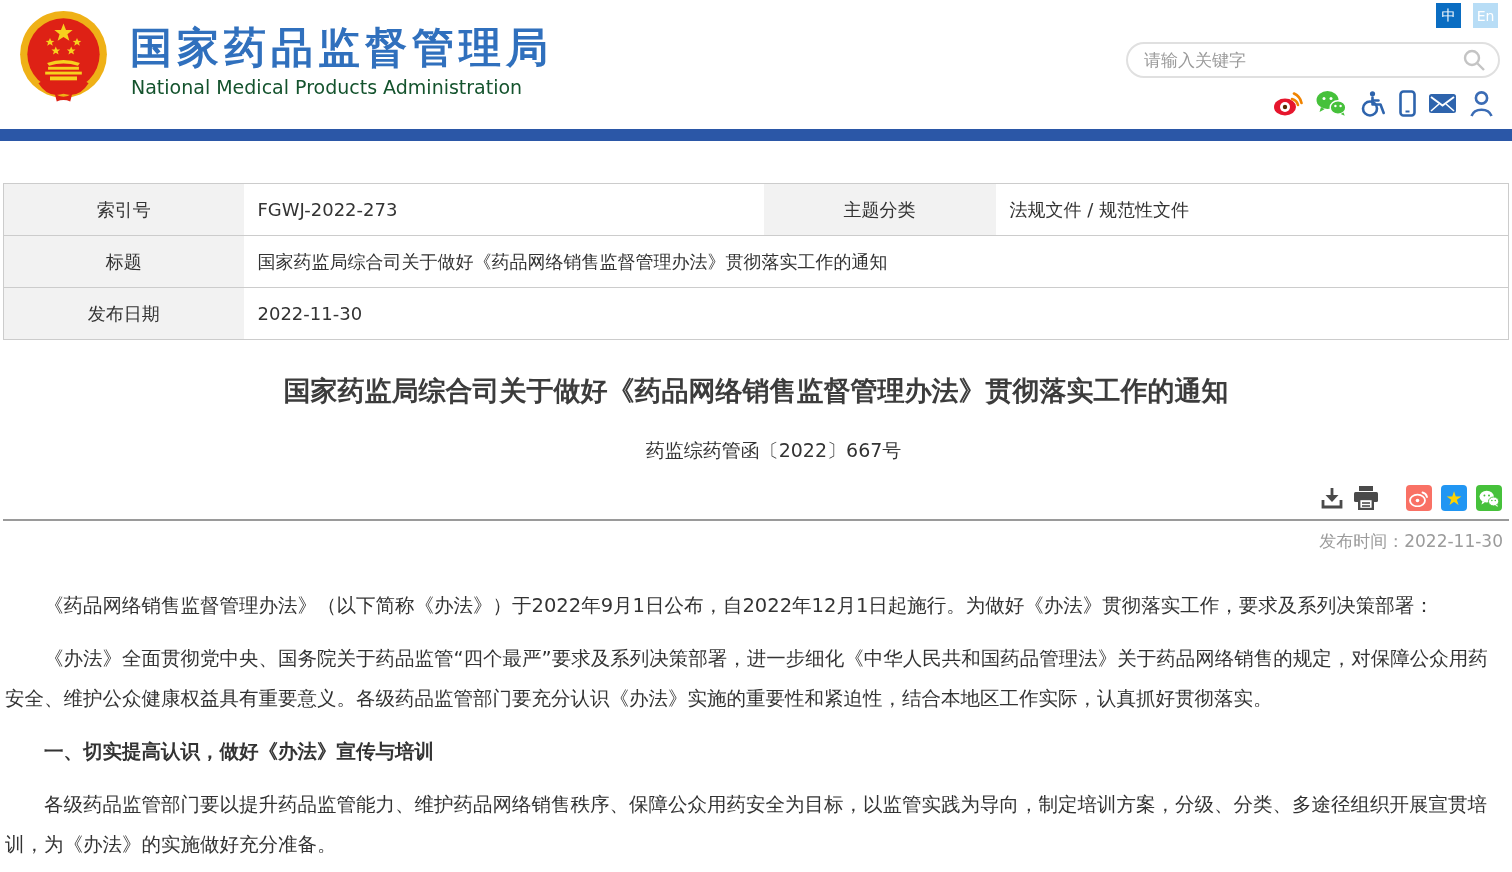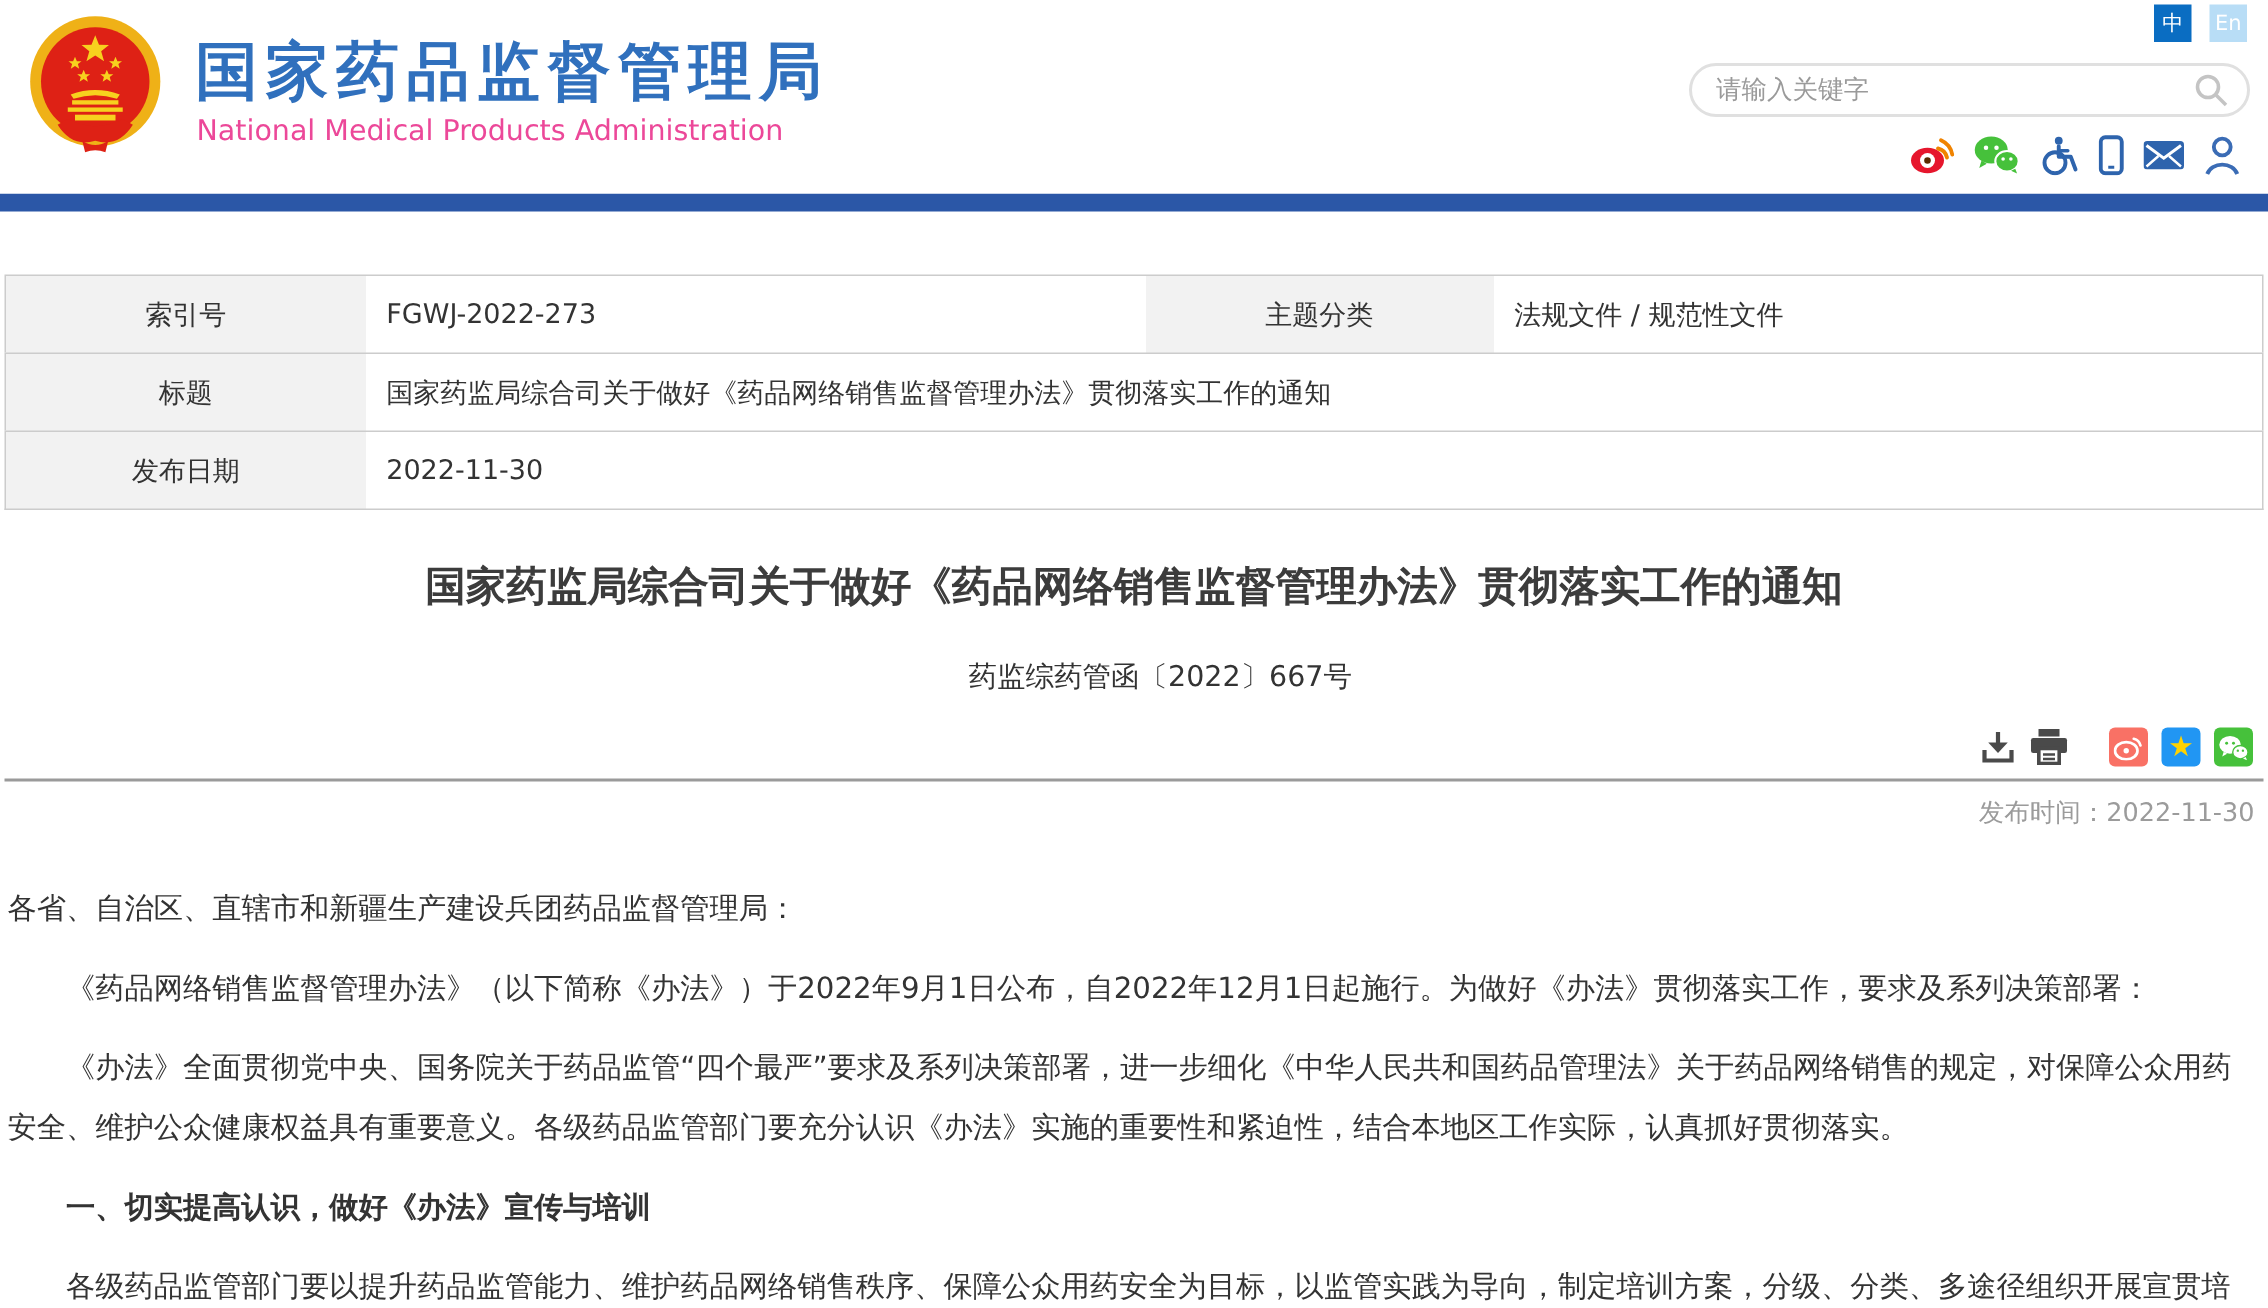--- a/index.html
+++ b/index.html
@@ -5,21 +5,21 @@
   * { box-sizing: border-box; margin: 0; padding: 0; }
   html,body { width:1512px; height:872px; overflow:hidden; background:#fff;
     font-family:"DejaVu Sans","Liberation Sans",sans-serif; color:#333; }
   .page { position:relative; width:1512px; height:872px; }
 
   
   .header { position:relative; height:129px; background:#fff; }
   .emblem { position:absolute; left:15px; top:8px; width:97px; height:108px; }
   .site-title { position:absolute; left:130px; top:20px; font-size:42px; font-weight:bold;
     color:#3070bd; letter-spacing:5px; white-space:nowrap; }
-  .site-sub { position:absolute; left:131px; top:76px; font-size:19px; color:#ec4899; white-space:nowrap; }
+  .site-sub { position:absolute; left:131px; top:76px; font-size:19px; color:#14532d; white-space:nowrap; }
 
   .lang-switch { position:absolute; top:3px; right:14px; display:flex; }
   .lang-btn { width:25px; height:25px; display:flex; align-items:center; justify-content:center;
     font-size:14px; color:#fff; cursor:pointer; }
   .lang-zh { background:#0a6dc2; }
   .lang-en { background:#b8ddf6; margin-left:12px; }
 
   .search-box { position:absolute; top:42px; right:12px; width:374px; height:36px;
     border:2px solid #e0e0e0; border-radius:18px; display:flex; align-items:center; padding:0 12px 0 16px;justify-content:flex-end; }
   .search-box input { flex:1; border:none; outline:none; font-size:17px; color:#555;
@@ -214,20 +214,19 @@
     </span>
   </div>
 
   <hr class="rule">
 
   <div class="pubtime">
     <span>发布时间：</span><span>2022-11-30</span>
   </div>
 
   <div class="body-text">
-    <p>各省、自治区、直辖市和新疆生产建设兵团药品监督管理局：</p>
     <p class="indent">《药品网络销售监督管理办法》（以下简称《办法》）于2022年9月1日公布，自2022年12月1日起施行。为做好《办法》贯彻落实工作，要求及系列决策部署：</p>
     <p class="indent">《办法》全面贯彻党中央、国务院关于药品监管“四个最严”要求及系列决策部署，进一步细化《中华人民共和国药品管理法》关于药品网络销售的规定，对保障公众用药安全、维护公众健康权益具有重要意义。各级药品监管部门要充分认识《办法》实施的重要性和紧迫性，结合本地区工作实际，认真抓好贯彻落实。</p>
     <p class="indent bold">一、切实提高认识，做好《办法》宣传与培训</p>
     <p class="indent">各级药品监管部门要以提升药品监管能力、维护药品网络销售秩序、保障公众用药安全为目标，以监管实践为导向，制定培训方案，分级、分类、多途径组织开展宣贯培训，为《办法》的实施做好充分准备。</p>
   </div>
 
 </div>
 
 </body></html>

